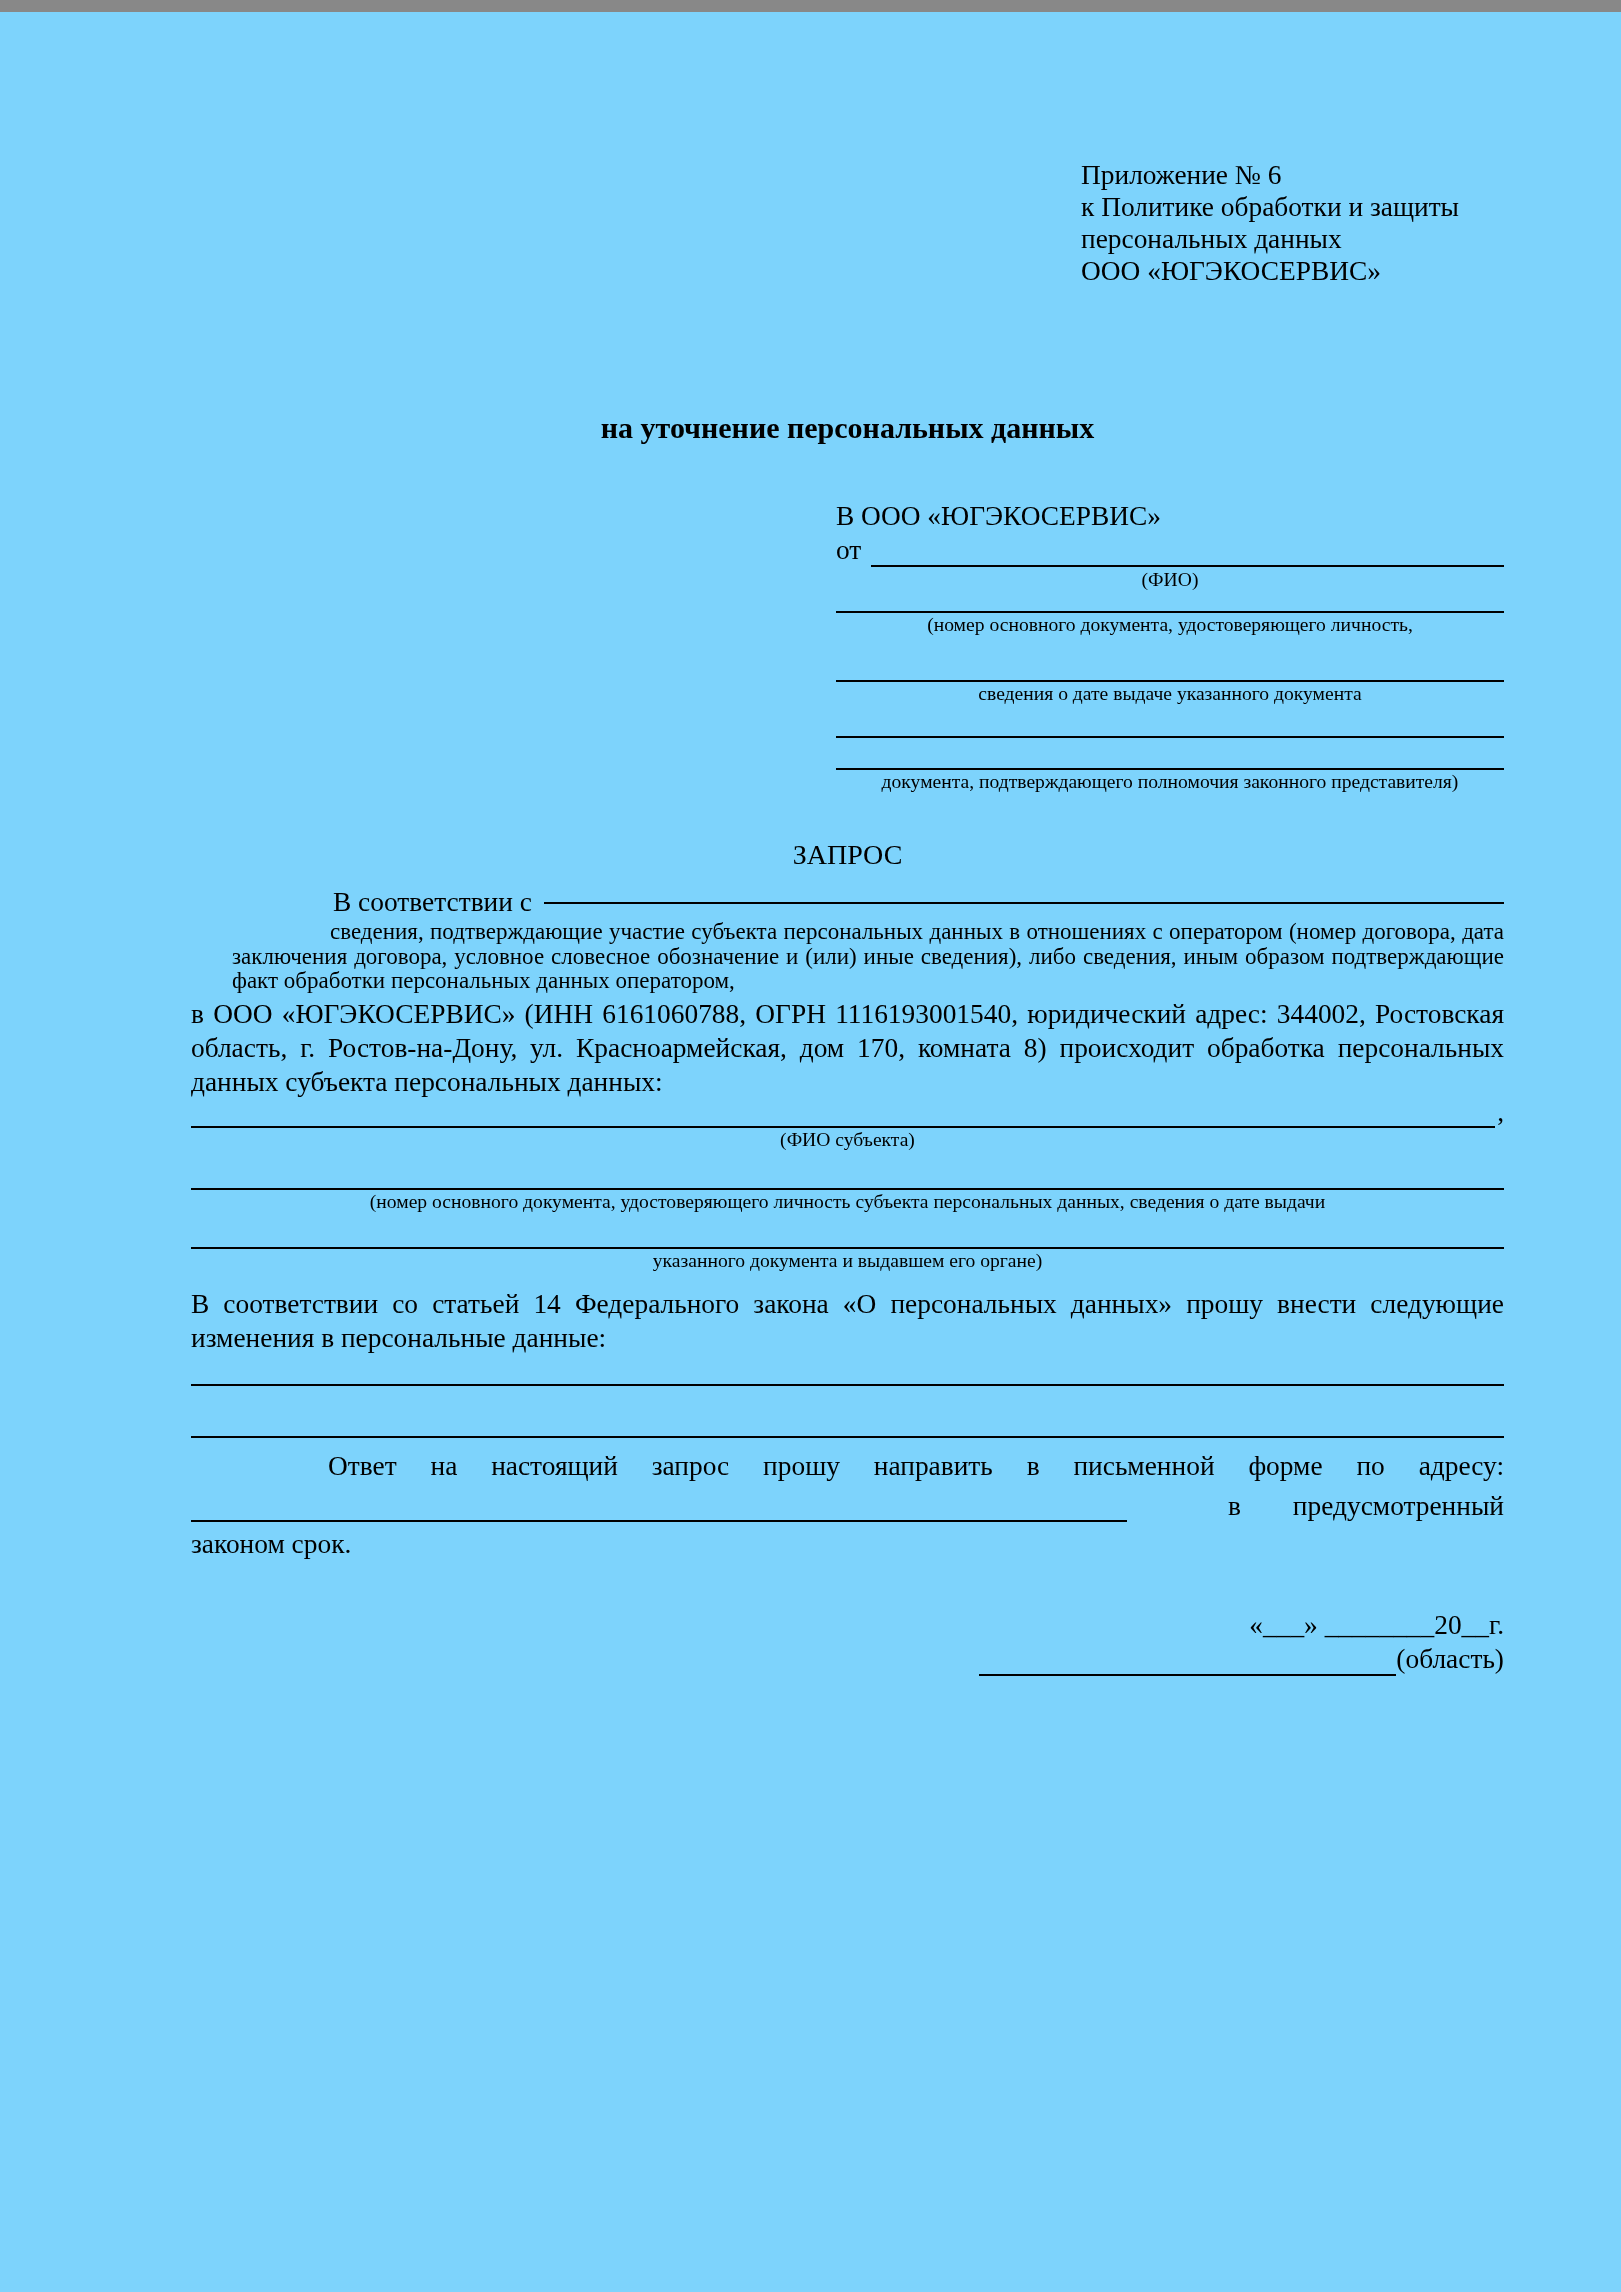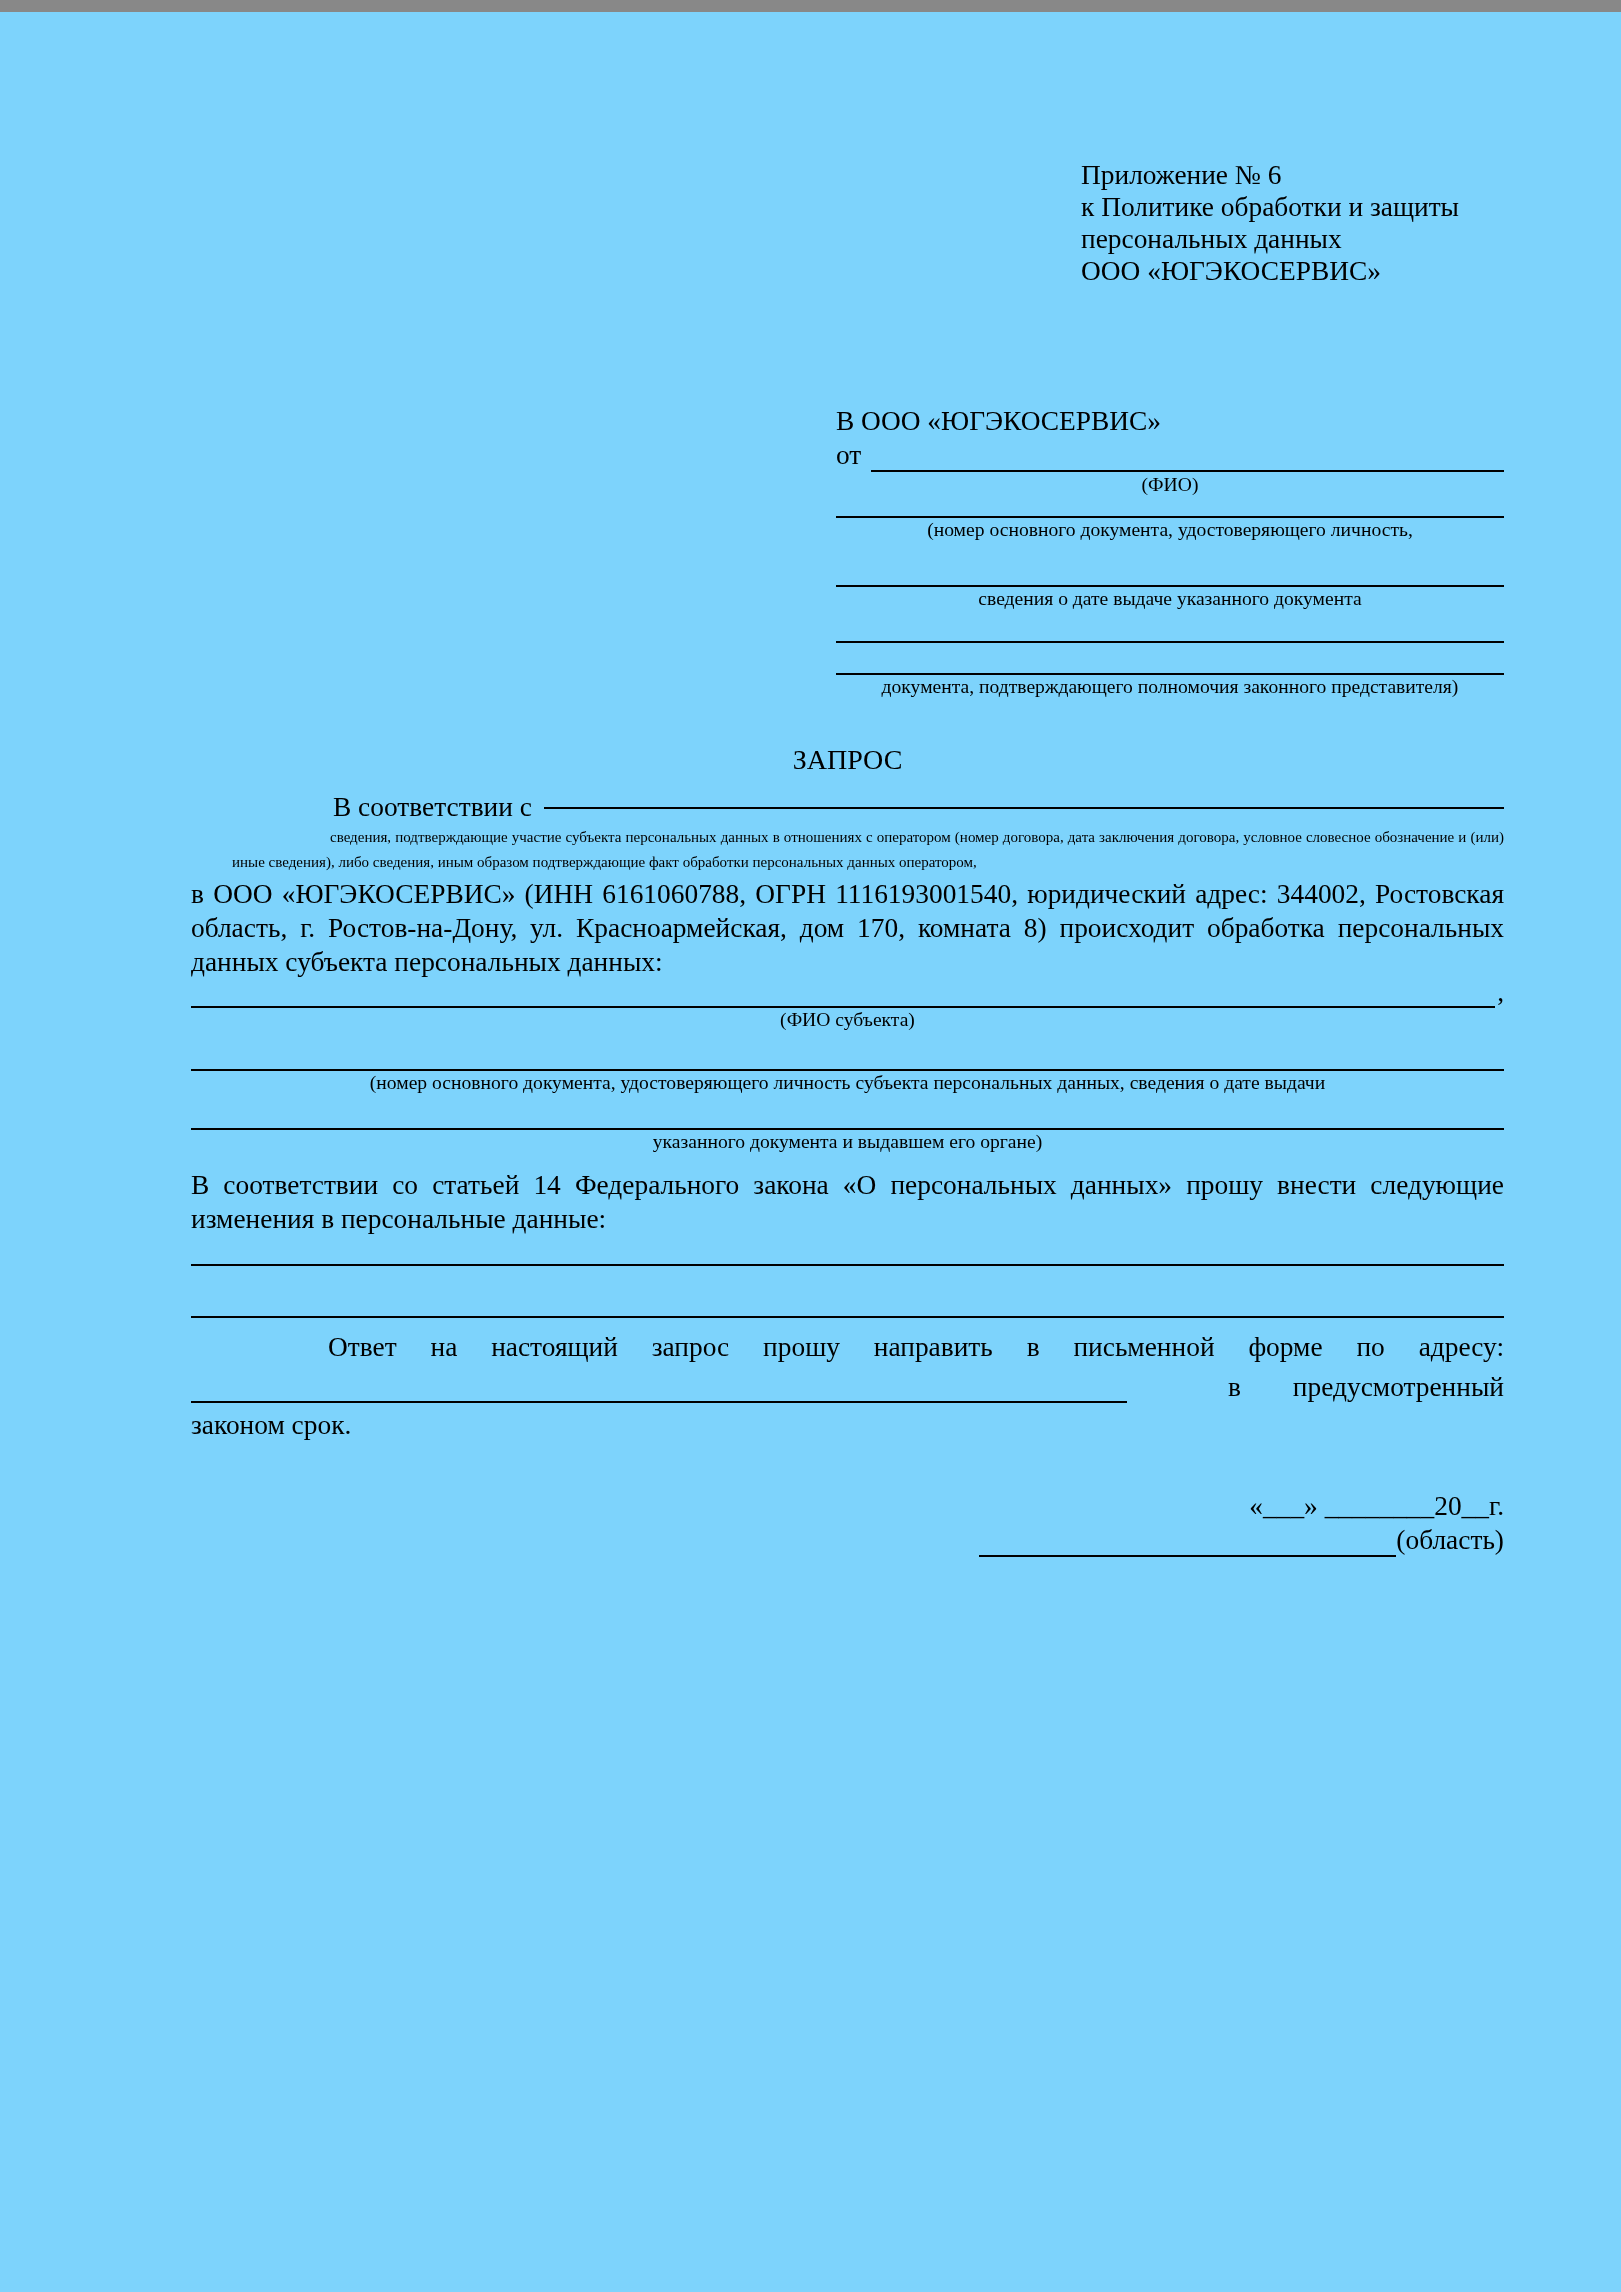--- a/index.html
+++ b/index.html
@@ -77,21 +77,21 @@
     display: flex;
     align-items: center;
     margin-top: 12.7px;
     height: 35px;
     padding-left: 142px;
     font-size: 27.4px;
   }
   .accord-row .ln { flex: 1 1 auto; margin-left: 11.8px; }
   .footnote {
     margin-left: 41px;
-    font-size: 15px;
+    font-size: 23px;
     line-height: 24.5px;
     text-align: justify;
     text-indent: 98px;
   }
   .op-para {
     margin-top: 2.9px;
     text-align: justify;
   }
   .subject-row {
     display: flex;
@@ -151,20 +151,21 @@
   <div class="content">
 
     <div class="annex">
       <div>Приложение № 6</div>
       <div>к Политике обработки и защиты</div>
       <div>персональных данных</div>
       <div>ООО «ЮГЭКОСЕРВИС»</div>
     </div>
 
     <div class="title">
+      <div>на уточнение персональных данных</div>
     </div>
 
     <div class="addressee">
       <div>В ООО «ЮГЭКОСЕРВИС»</div>
       <div class="from-row">
         <span>от</span>
         <span class="ln"></span>
       </div>
       <div class="cap cap-fio">(ФИО)</div>
       <div class="ln blank-a"></div>

